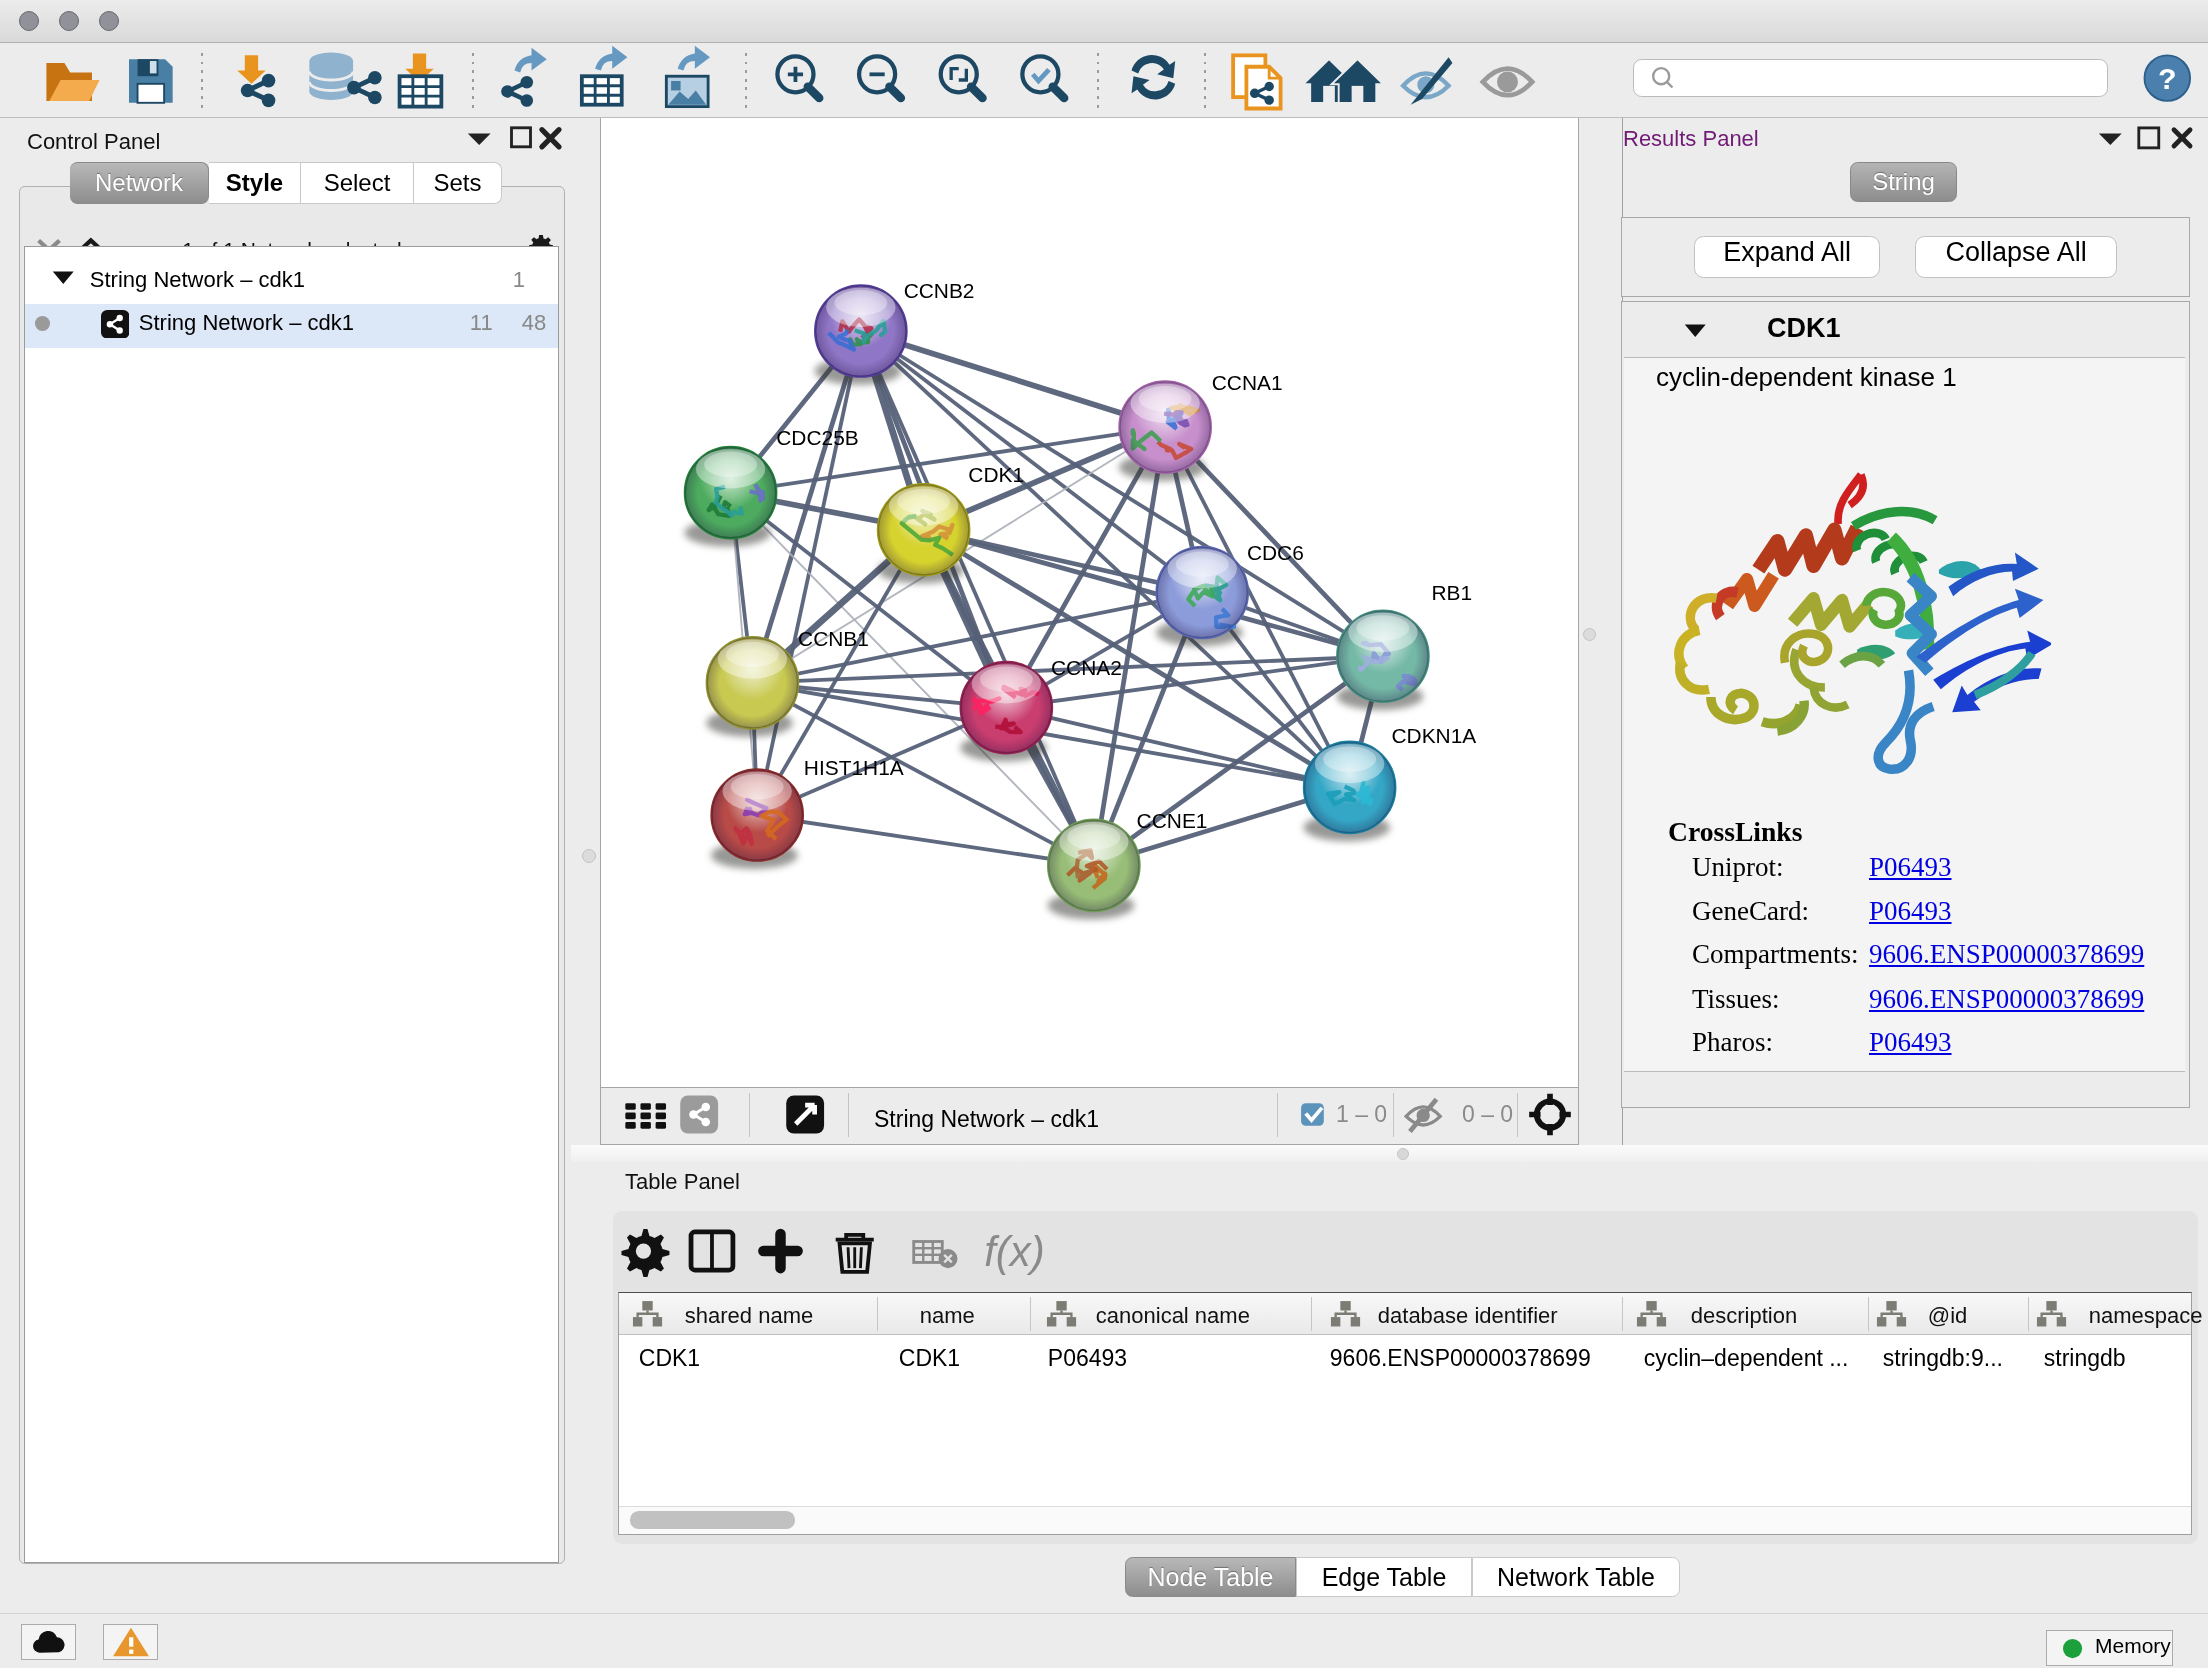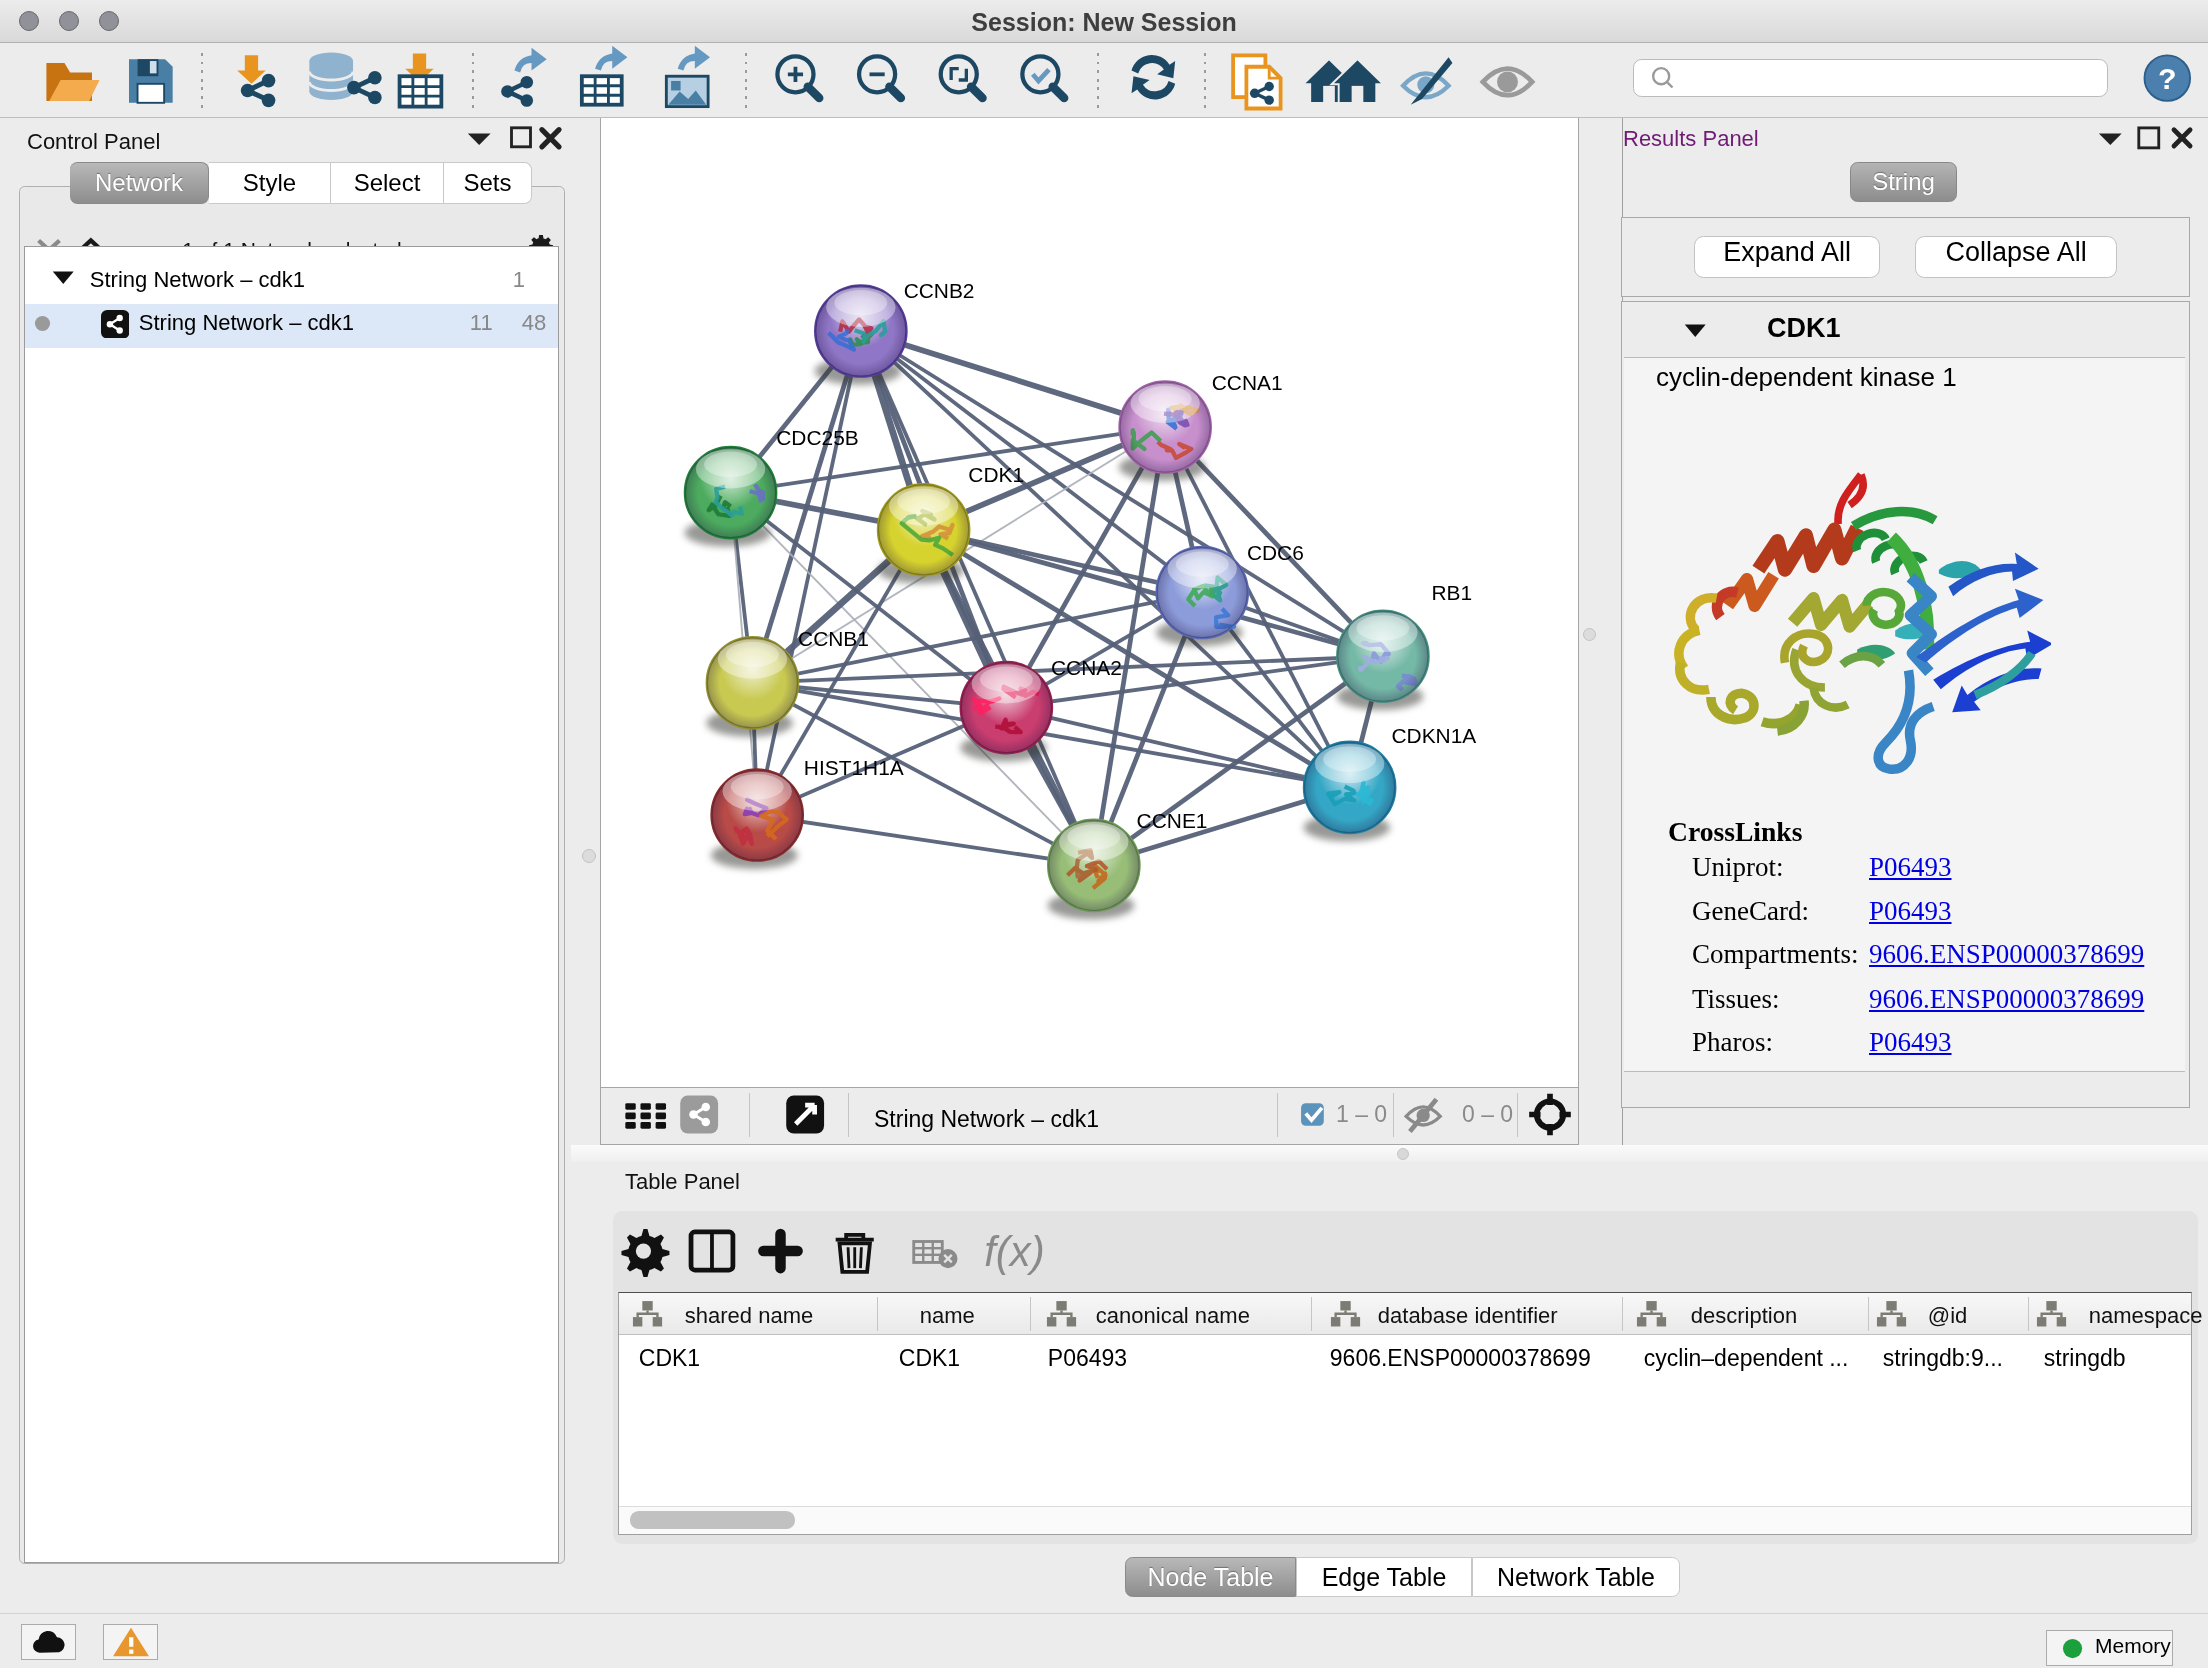--- a/index.html
+++ b/index.html
@@ -89,21 +89,20 @@
   background:#f4f4f4; border:1px solid #ababab; font-size:21px; }
 text { font-family:"Liberation Sans", sans-serif; }
 </style>
 </head>
 <body>
 
 <div class="abs" id="titlebar">
   <div class="tl" style="left:19px;"></div>
   <div class="tl" style="left:59px;"></div>
   <div class="tl" style="left:99px;"></div>
-  <div id="wintitle">Session: New Session</div>
 </div>
 
 <div class="abs" id="toolbar">
   <svg id="tbicons" width="2208" height="75" style="position:absolute;left:0;top:0;" viewBox="0 0 2322 79">
       <g transform="translate(0,-45)">
         <path d="M47 66 L47 106 L95 106 L95 76 L72 76 L66 66 Z" fill="#c87312"></path>
         <path d="M50 106 L62 84 L103 84 L92 106 Z" fill="#f3ab4d"></path>
         <path d="M134 62 L172 62 L180 70 L180 108 L134 108 Z" fill="#4a7fa5"></path>
         <rect x="143" y="62" width="22" height="18" fill="#1d4864"></rect>
         <rect x="156" y="64" width="7" height="13" fill="#cfe0ec"></rect>
@@ -207,21 +206,21 @@
 
 <div class="abs" id="cpanel">
   <div id="cp-title">Control Panel</div>
   <svg width="133" height="28.5" style="position:absolute;left:464px;top:5.7px;" viewBox="0 0 140 30">
     <path d="M4 10 L28 10 L16 22 Z" fill="#222"></path>
     <rect x="50" y="4" width="20" height="20" fill="none" stroke="#222" stroke-width="3"></rect>
     <path d="M82 6 L100 24 M100 6 L82 24" stroke="#222" stroke-width="5.5" stroke-linecap="round"></path>
   </svg>
   <div class="tabrow" style="left:70px;border-radius:10px;">
     <div class="tab sel" style="width:139px;">Network</div>
-    <div class="tab" style="width:122px;">Style</div>
+    <div class="tab" style="width:92px;font-weight:bold;">Style</div>
     <div class="tab" style="width:113px;">Select</div>
     <div class="tab last" style="width:88px;">Sets</div>
   </div>
   <div id="cp-box">
     <div id="cp-head">
       <svg width="114" height="38" style="position:absolute;left:11.4px;top:3.8px;" viewBox="0 0 120 40">
         <path d="M8 10 L19 20 L30 10 M8 19 L19 29 L30 19" fill="none" stroke="#8a8a8a" stroke-width="4.5"></path>
         <path d="M52 20 L63 10 L74 20 M52 29 L63 19 L74 29" fill="none" stroke="#1a1a1a" stroke-width="4.5"></path>
       </svg>
       <div id="cp-headtext">1 of 1 Network selected</div>

